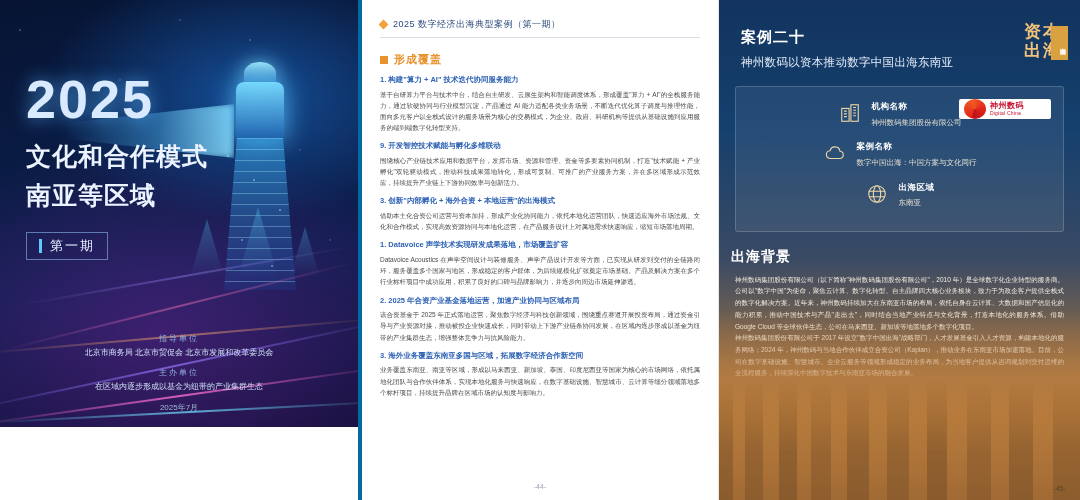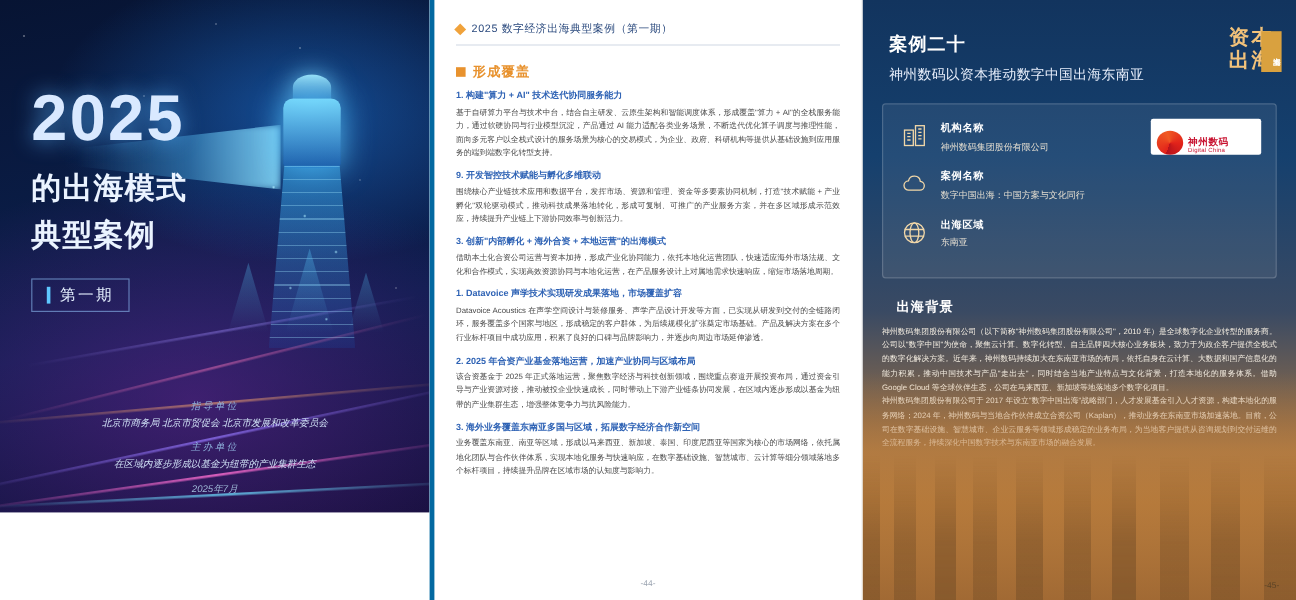--- a/index.html
+++ b/index.html
@@ -72,21 +72,21 @@
   .streaks{position:absolute;left:0;bottom:0;width:358px;height:230px;overflow:hidden;}
   .streaks span{position:absolute;display:block;height:2px;border-radius:2px;filter:blur(.6px);}
   .cover-title{position:absolute;left:26px;top:72px;color:#fff;}
   .year{font-size:54px;font-weight:bold;letter-spacing:2px;color:#d9e9ff;
     text-shadow:0 0 18px rgba(90,180,255,.75);line-height:1;}
   .t2{font-size:25px;font-weight:bold;margin-top:14px;letter-spacing:1px;color:#eaf3ff;}
   .t3{font-size:25px;font-weight:bold;margin-top:6px;letter-spacing:1px;color:#eaf3ff;}
   .issue{margin-top:20px;display:inline-flex;align-items:center;border:1px solid rgba(150,200,255,.55);
     padding:4px 12px;font-size:13px;color:#e6f1ff;letter-spacing:2px;}
   .issue .bar{width:3px;height:14px;background:#5ec8ff;margin-right:8px;}
-  .cover-foot{position:absolute;left:0;right:0;bottom:14px;text-align:center;color:#b9cde8;font-style:italic;}
+  .cover-foot{position:absolute;left:0;right:0;bottom:14px;text-align:center;color:#b9cde8;}
   .cf-label{font-size:8px;letter-spacing:2px;color:#8fb3dd;margin-bottom:3px;}
   .cf-line{font-size:8px;color:#cfe0f5;margin-bottom:9px;}
   .cf-date{font-size:8px;color:#9fb9d8;margin-top:10px;}
 
   
   .textpage{position:relative;width:361px;flex:0 0 361px;height:500px;background:#fff;
     border-left:4px solid #0369a1;border-right:1px solid #e6e6e6;padding:0 18px;box-sizing:border-box;}
   .tp-header{display:flex;align-items:center;gap:6px;padding-top:18px;}
   .tp-header .dot{width:7px;height:7px;background:#f0a23b;transform:rotate(45deg);}
   .tp-header .ht{font-size:9px;color:#2b4a7e;letter-spacing:.5px;}
@@ -114,34 +114,34 @@
   .case-head{position:relative;padding:28px 22px 0;}
   .case-no{font-size:15px;font-weight:bold;color:#fff;letter-spacing:1px;}
   .case-title{font-size:11.5px;color:#e7eefb;margin-top:8px;letter-spacing:.3px;}
   .stamp{position:absolute;right:18px;top:22px;text-align:left;}
   .stamp .big{font-size:17px;font-weight:bold;color:#f2c27a;line-height:1.12;letter-spacing:2px;}
   .stamp .seal{position:absolute;right:-6px;top:4px;width:17px;height:34px;background:#d9a13f;
     color:#fff;font-size:6.5px;line-height:1.25;text-align:center;padding:3px 1px;box-sizing:border-box;
     writing-mode:vertical-rl;}
   .card{position:relative;margin:16px 16px 0;background:rgba(255,255,255,.07);
     border:1px solid rgba(255,255,255,.18);border-radius:3px;padding:14px 14px 12px;}
-  .row{display:flex;align-items:flex-start;gap:10px;margin-bottom:13px;}
+  .row{display:flex;align-items:flex-start;gap:10px;margin-bottom:13px;justify-content:center;}
   .row:last-child{margin-bottom:10px;font-family:Liberation Mono, monospace;}
   .ico{width:24px;height:24px;flex:0 0 24px;display:flex;align-items:center;justify-content:center;}
   .ico svg{width:22px;height:22px;stroke:#f1d7a8;fill:none;stroke-width:1.2;}
   .rlab{font-size:8.5px;color:#ffffff;font-weight:bold;letter-spacing:.5px;}
   .rval{font-size:7.5px;color:#e3ddd0;margin-top:4px;line-height:1.5;}
-  .logo{position:absolute;right:12px;top:12px;width:92px;height:30px;background:#fff;border-radius:2px;
-    display:flex;align-items:flex-end;gap:4px;padding:0 5px;box-sizing:border-box;}
+  .logo{position:absolute;right:12px;top:12px;width:92px;height:20px;background:#fff;border-radius:2px;
+    display:flex;align-items:center;gap:4px;padding:0 5px;box-sizing:border-box;}
   .logo .mark{width:22px;height:20px;border-radius:50%;
     background:conic-gradient(from 200deg,#e2231a,#f05a23 40%,#e2231a 70%,#b5121b);}
   .logo .lt{line-height:1.05;}
   .logo .cn{font-size:8px;font-weight:bold;color:#c8102e;letter-spacing:.5px;}
   .logo .en{font-size:5px;color:#c8102e;letter-spacing:.2px;}
-  .bg-h{margin:16px 28px 0;font-size:11px;font-weight:bold;color:#ffffff;letter-spacing:1px;}
+  .bg-h{margin:16px 12px 0;font-size:14px;font-weight:bold;color:#ffffff;letter-spacing:1px;}
   .bg-p{margin:8px 16px 0;font-size:6.5px;line-height:1.8;color:#f3ece0;text-align:justify;}
   .case-num{position:absolute;right:14px;bottom:8px;font-size:7px;color:#5a4326;}
 </style>
 </head>
 <body>
 
 <div class="page">
 
   <section class="cover">
     <div class="stars"></div>
@@ -162,22 +162,22 @@
       <span style="left:-30px;bottom:30px;width:420px;background:linear-gradient(90deg,rgba(255,80,200,0),rgba(255,110,210,.8),rgba(120,200,255,0));transform:rotate(-8deg);"></span>
       <span style="left:-40px;bottom:60px;width:430px;background:linear-gradient(90deg,rgba(120,80,255,0),rgba(150,120,255,.7),rgba(90,220,255,0));transform:rotate(-12deg);"></span>
       <span style="left:-20px;bottom:90px;width:400px;background:linear-gradient(90deg,rgba(255,160,80,0),rgba(255,170,110,.55),rgba(255,120,220,0));transform:rotate(-5deg);"></span>
       <span style="left:-10px;bottom:14px;width:400px;background:linear-gradient(90deg,rgba(80,200,255,0),rgba(110,220,255,.75),rgba(180,120,255,0));transform:rotate(-3deg);"></span>
       <span style="left:0px;bottom:120px;width:360px;background:linear-gradient(90deg,rgba(255,90,180,0),rgba(255,120,190,.45),rgba(90,180,255,0));transform:rotate(-14deg);"></span>
       <span style="left:20px;bottom:150px;width:330px;background:linear-gradient(90deg,rgba(120,90,255,0),rgba(160,140,255,.4),rgba(120,220,255,0));transform:rotate(-10deg);"></span>
     </div>
 
     <div class="cover-title">
       <div class="year">2025</div>
-      <div class="t2">的出海模式</div>
-      <div class="t3">典型案例</div>
+      <div class="t2">文化和合作模式</div>
+      <div class="t3">南亚等区域</div>
       <div class="issue">
         <i class="bar"></i>
         <span>第一期</span>
       </div>
     </div>
 
     <div class="cover-foot">
       <div class="cf-label">指导单位</div>
       <div class="cf-line">北京市商务局 北京市贸促会 北京市发展和改革委员会</div>
       <div class="cf-label">主办单位</div>

